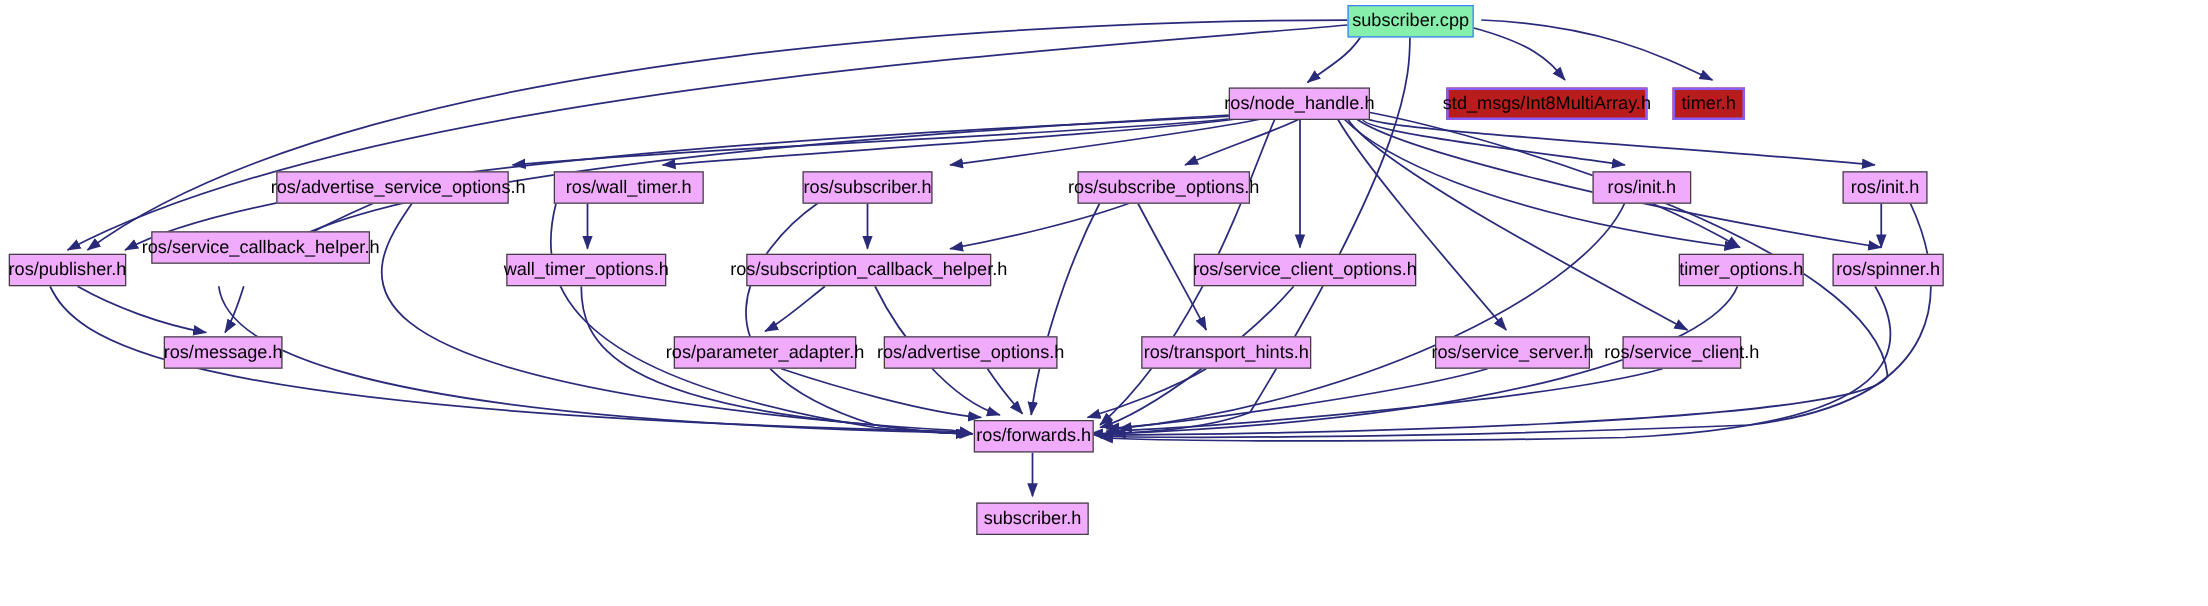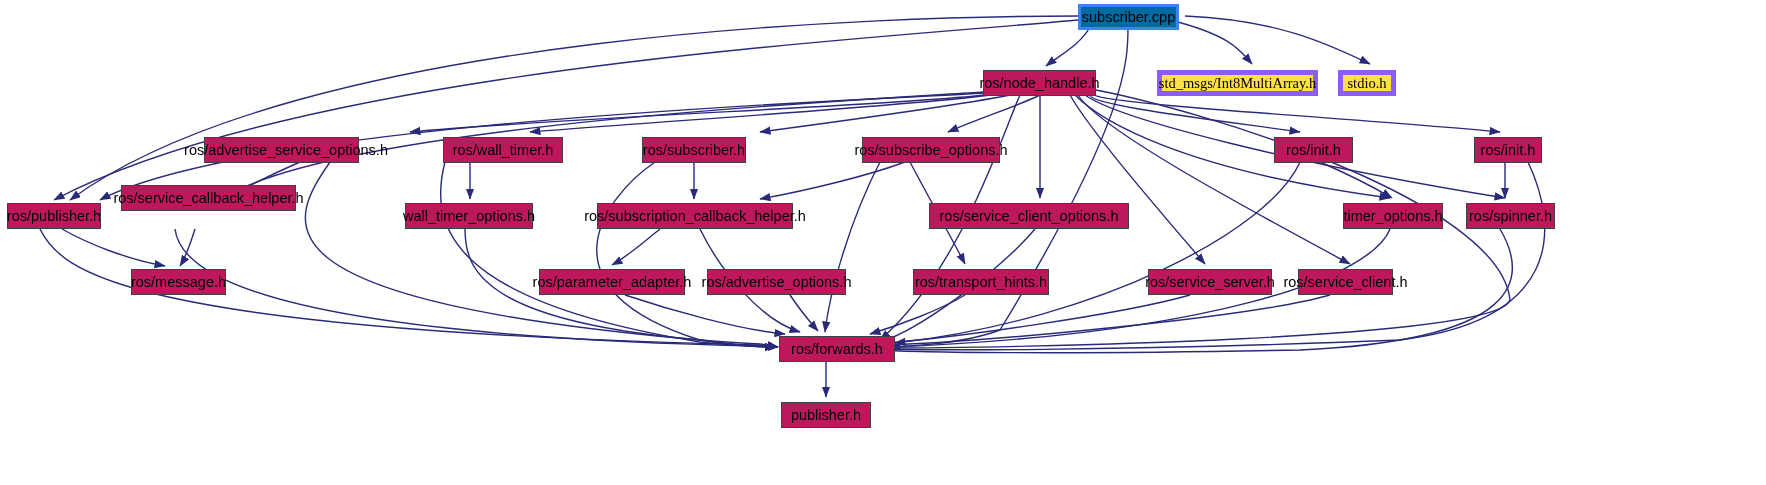--- a/index.html
+++ b/index.html
@@ -25,37 +25,36 @@
     height: 485px;
     pointer-events: none;
   }
   .gnode {
     position: absolute;
     box-sizing: border-box;
     display: flex;
     align-items: center;
     justify-content: center;
     height: 26px;
-    background: #be185d;
+    background: #f0abfc;
     border: 1px solid #404040;
     color: #000000;
     font-size: 14.5px;
     line-height: 1;
     white-space: nowrap;
     padding: 0 7px;
     z-index: 5;
   }
   .gnode.root {
-    background: #0369a1;
-    border: 3px solid #3b82f6;
+    background: #86efac;
+    border: 1px solid #3b82f6;
   }
   .gnode.ext {
-    border: 5px solid #8b5cf6;
-    background: #fde047;
-    font-family: Liberation Serif, serif;
+    border: 2px solid #8b5cf6;
+    background: #b91c1c;
   }
   .gnode .lbl {
     display: block;
   }
 </style>
 </head>
 <body>
 
 <div id="graph-canvas">
 
@@ -123,23 +122,23 @@
       <div class="gnode root" style="left: 1078px; top: 4px; width: 101px;">
         <span class="lbl">subscriber.cpp</span>
       </div>
       <div class="gnode" style="left: 983px; top: 70px; width: 113px;">
         <span class="lbl">ros/node_handle.h</span>
       </div>
       <div class="gnode ext" style="left: 1157px; top: 70px; width: 161px;">
         <span class="lbl">std_msgs/Int8MultiArray.h</span>
       </div>
       <div class="gnode ext" style="left: 1338px; top: 70px; width: 58px;">
-        <span class="lbl">stdio.h</span>
-      </div>
-      <div class="gnode" style="left: 204px; top: 137px; width: 155px; padding-left: 16px;">
+        <span class="lbl">timer.h</span>
+      </div>
+      <div class="gnode" style="left: 221px; top: 137px; width: 186px; padding-left: 16px;">
         <span class="lbl">ros/advertise_service_options.h</span>
       </div>
       <div class="gnode" style="left: 443px; top: 137px; width: 120px;">
         <span class="lbl">ros/wall_timer.h</span>
       </div>
       <div class="gnode" style="left: 642px; top: 137px; width: 104px;">
         <span class="lbl">ros/subscriber.h</span>
       </div>
       <div class="gnode" style="left: 862px; top: 137px; width: 138px;">
         <span class="lbl">ros/subscribe_options.h</span>
@@ -155,21 +154,21 @@
       </div>
       <div class="gnode" style="left: 121px; top: 185px; width: 175px;">
         <span class="lbl">ros/service_callback_helper.h</span>
       </div>
       <div class="gnode" style="left: 405px; top: 203px; width: 128px;">
         <span class="lbl">wall_timer_options.h</span>
       </div>
       <div class="gnode" style="left: 597px; top: 203px; width: 196px;">
         <span class="lbl">ros/subscription_callback_helper.h</span>
       </div>
-      <div class="gnode" style="left: 929px; top: 203px; width: 200px;">
+      <div class="gnode" style="left: 955px; top: 203px; width: 178px;">
         <span class="lbl">ros/service_client_options.h</span>
       </div>
       <div class="gnode" style="left: 1343px; top: 203px; width: 100px;">
         <span class="lbl">timer_options.h</span>
       </div>
       <div class="gnode" style="left: 1466px; top: 203px; width: 89px;">
         <span class="lbl">ros/spinner.h</span>
       </div>
       <div class="gnode" style="left: 131px; top: 269px; width: 95px;">
         <span class="lbl">ros/message.h</span>
@@ -182,21 +181,21 @@
       </div>
       <div class="gnode" style="left: 913px; top: 269px; width: 136px;">
         <span class="lbl">ros/transport_hints.h</span>
       </div>
       <div class="gnode" style="left: 1148px; top: 269px; width: 124px;">
         <span class="lbl">ros/service_server.h</span>
       </div>
       <div class="gnode" style="left: 1298px; top: 269px; width: 95px;">
         <span class="lbl">ros/service_client.h</span>
       </div>
-      <div class="gnode" style="left: 779px; top: 336px; width: 116px;">
+      <div class="gnode" style="left: 779px; top: 336px; width: 96px;">
         <span class="lbl">ros/forwards.h</span>
       </div>
       <div class="gnode" style="left: 781px; top: 402px; width: 90px;">
-        <span class="lbl">publisher.h</span>
+        <span class="lbl">subscriber.h</span>
       </div>
     </div>
 
 </div>
 
 </body></html>

